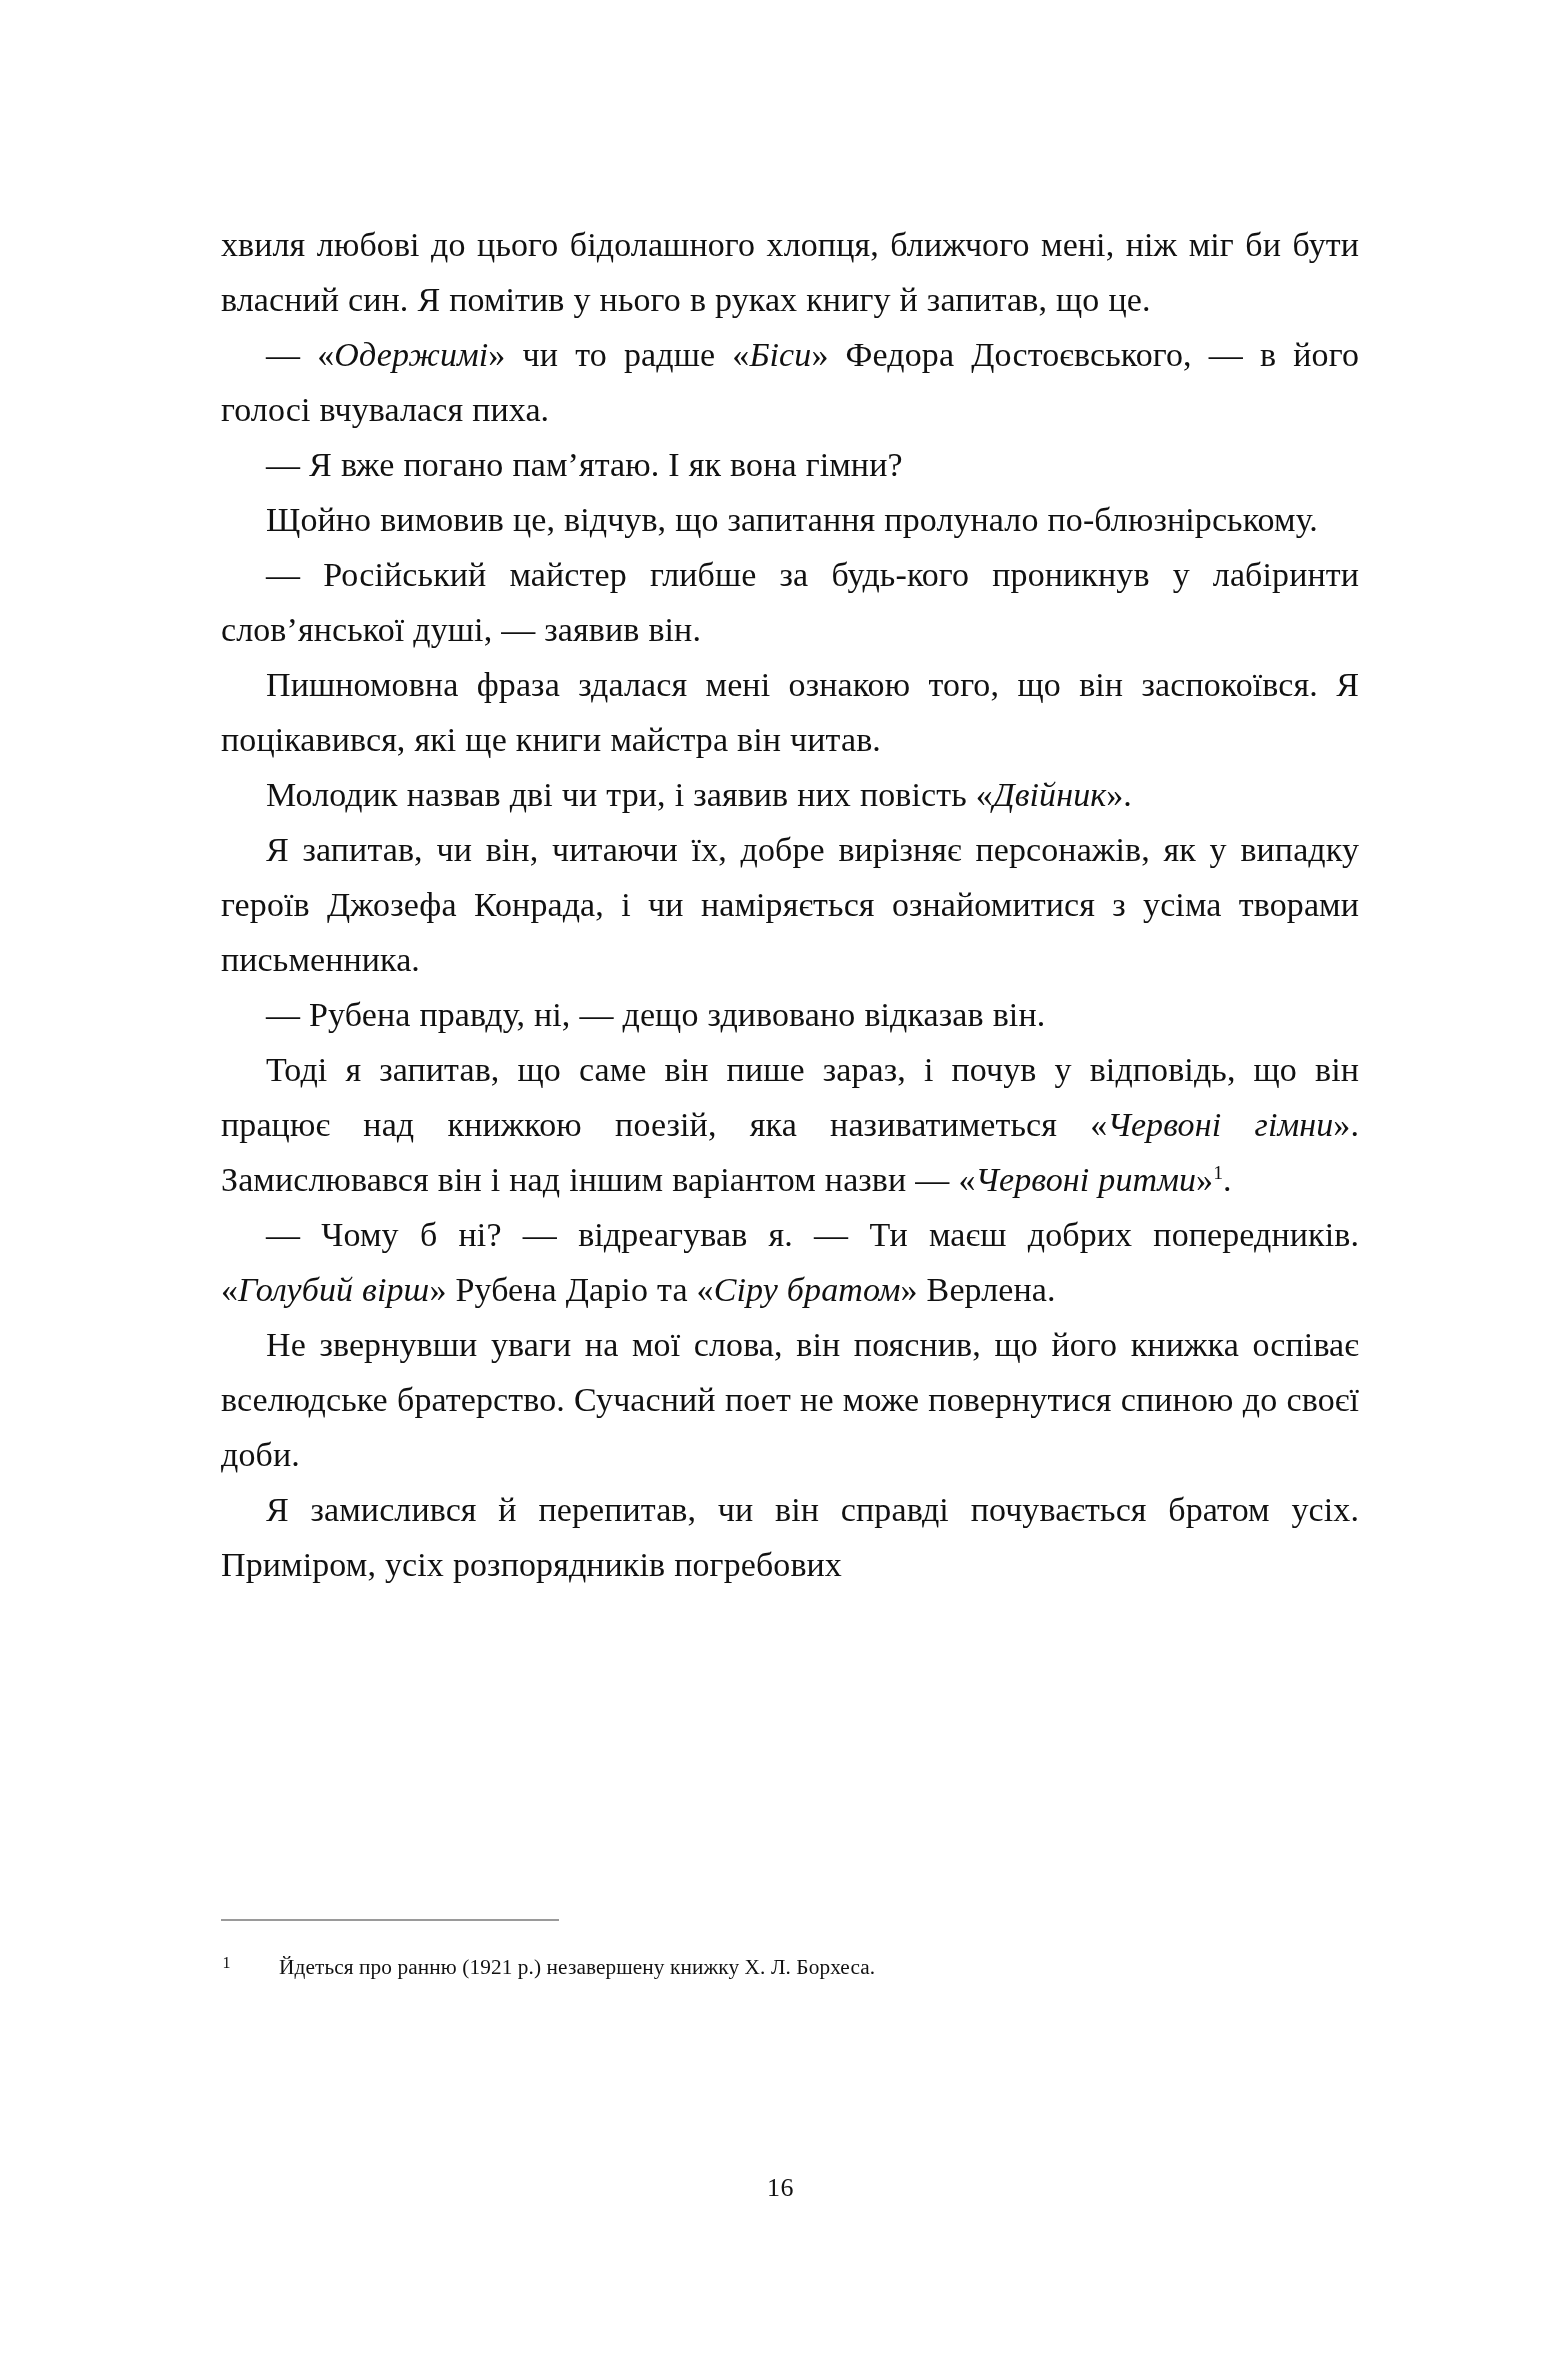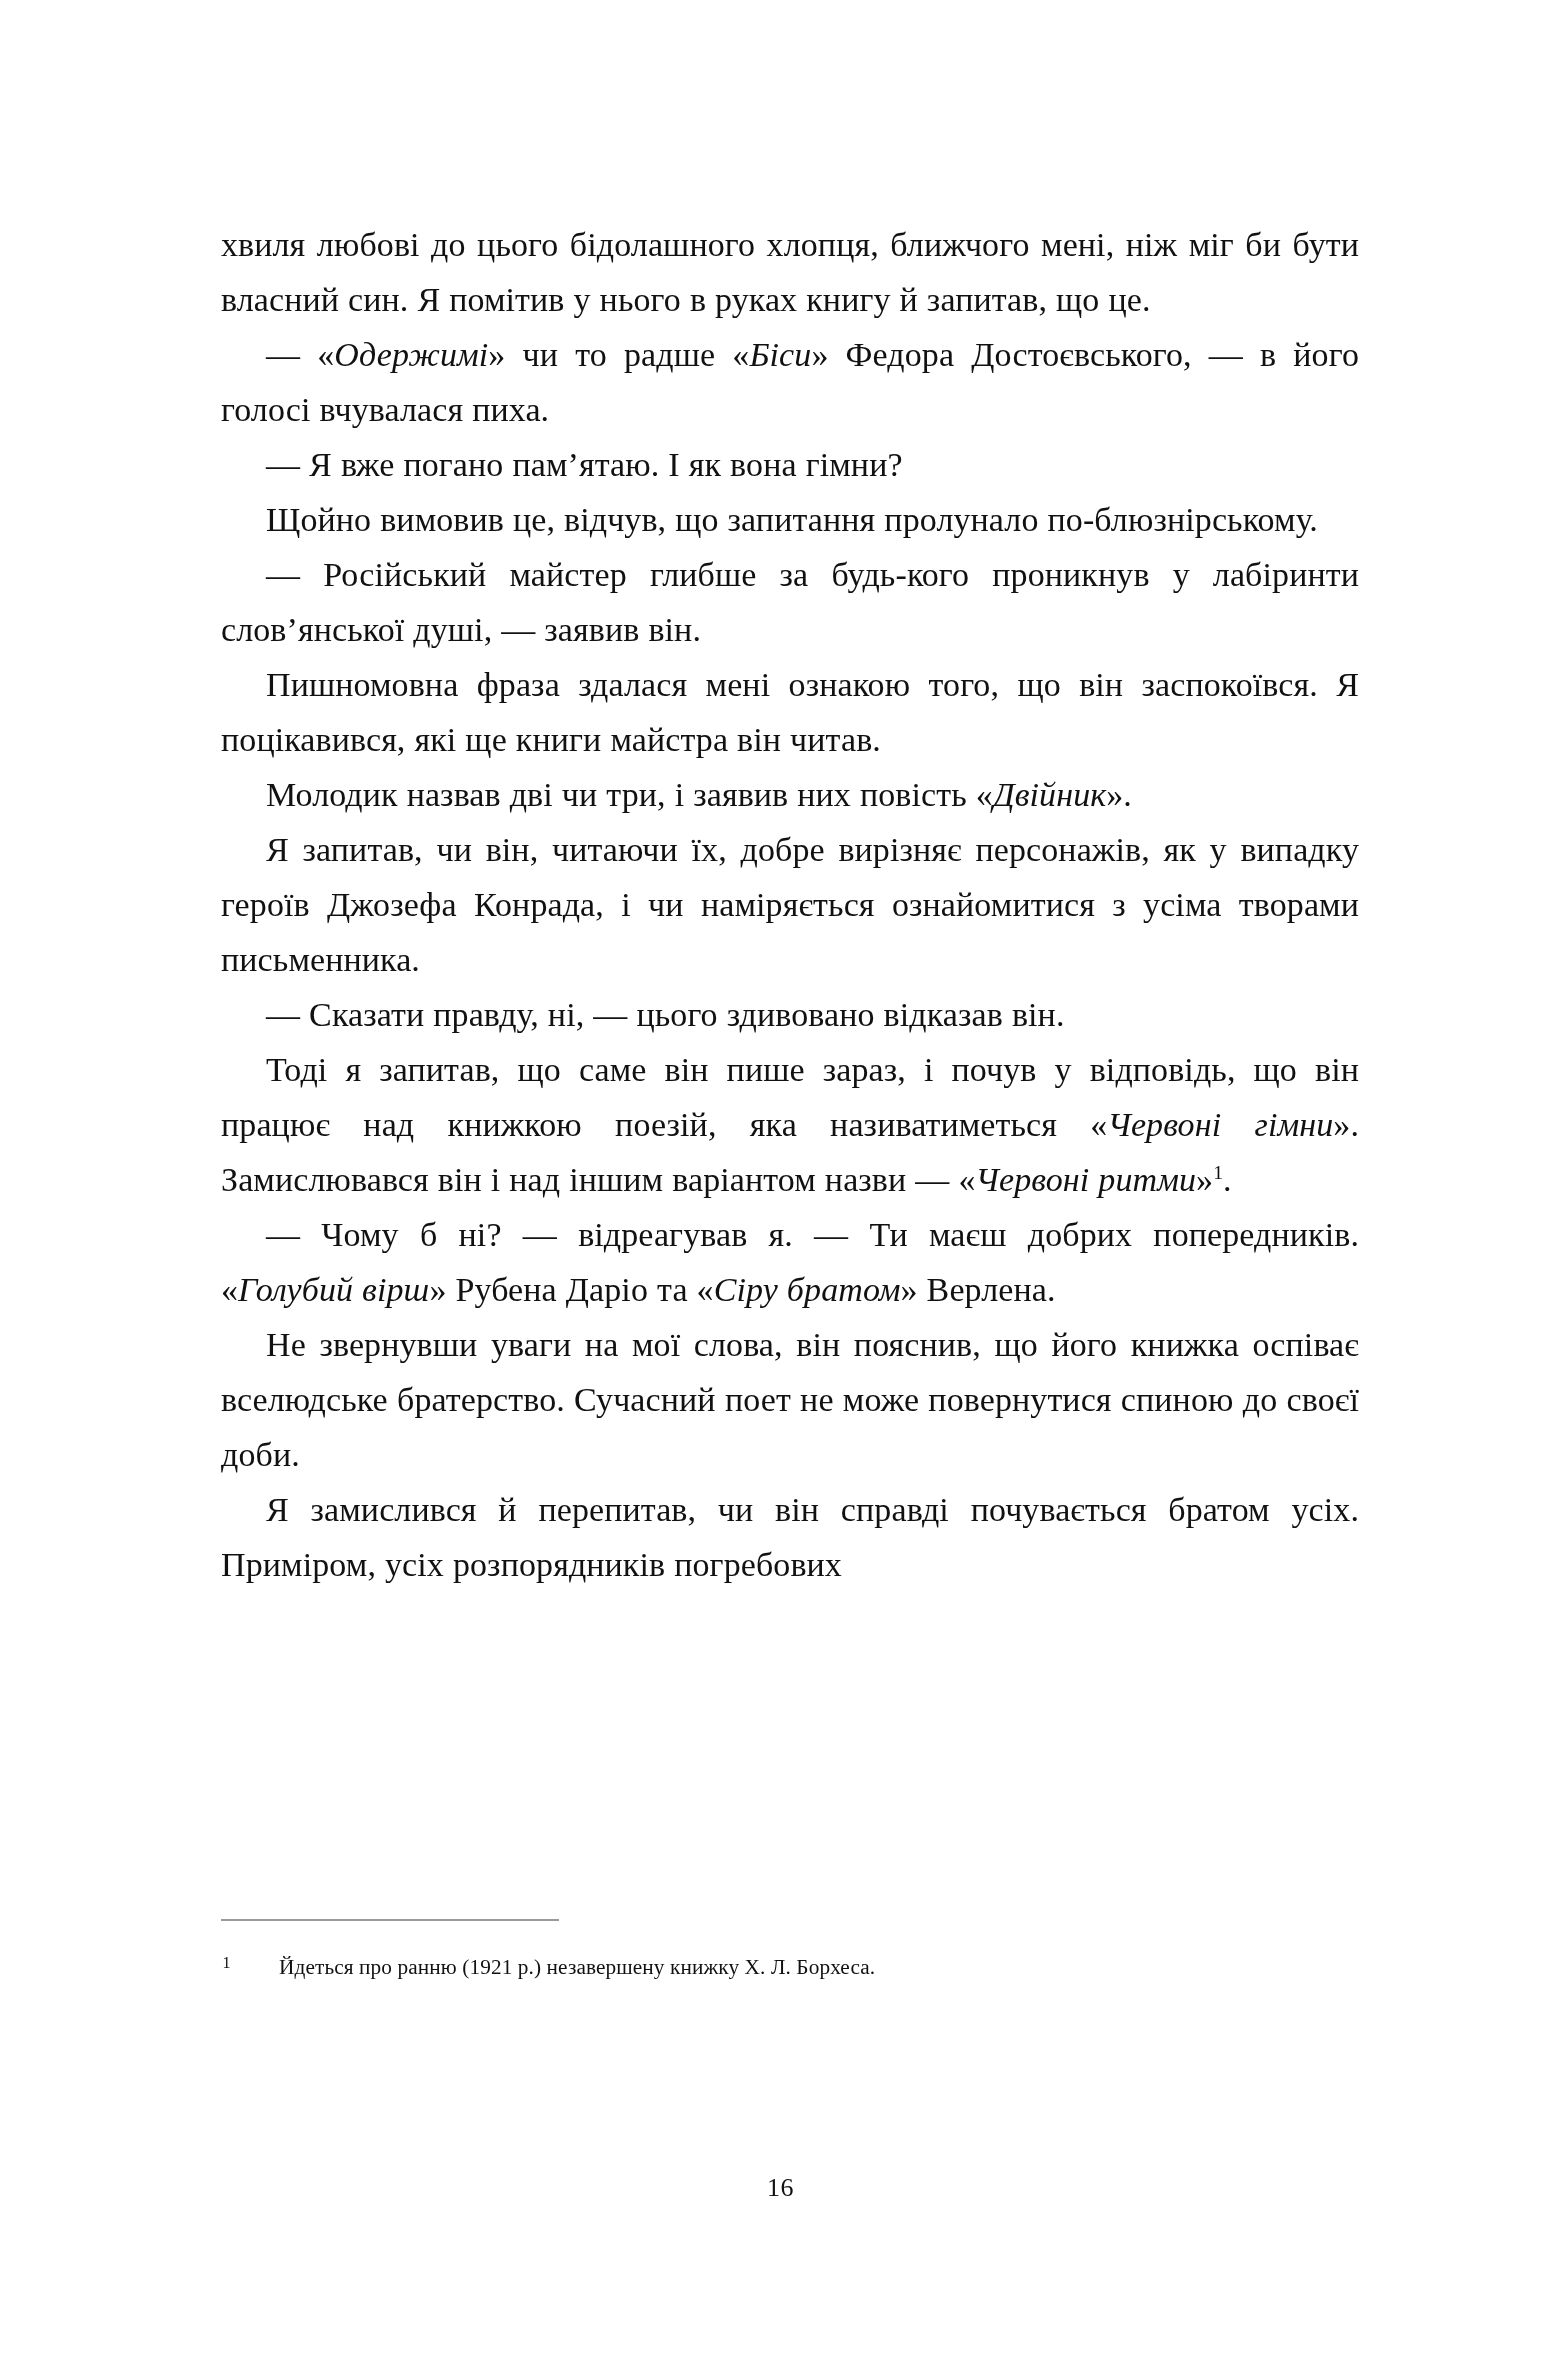--- a/index.html
+++ b/index.html
@@ -116,21 +116,21 @@
   <div class="text-column">
 
   <p class="para no-indent"><span>хвиля любові до цього бідолашного хлопця, ближчого мені, ніж міг би бути власний син. Я помітив у нього в руках книгу й запитав, що це.</span></p>
       <p class="para"><span>— «</span><em>Одержимі</em><span>» чи то радше «</span><em>Біси</em><span>» Федора Достоєвського, — в його голосі вчувалася пиха.</span></p>
       <p class="para"><span>— Я вже погано пам’ятаю. І як вона гімни?</span></p>
       <p class="para"><span>Щойно вимовив це, відчув, що запитання пролунало по-блюзнірському.</span></p>
       <p class="para"><span>— Російський майстер глибше за будь-кого проникнув у лабіринти слов’янської душі, — заявив він.</span></p>
       <p class="para"><span>Пишномовна фраза здалася мені ознакою того, що він заспокоївся. Я поцікавився, які ще книги майстра він читав.</span></p>
       <p class="para"><span>Молодик назвав дві чи три, і заявив них повість «</span><em>Двійник</em><span>».</span></p>
       <p class="para"><span>Я запитав, чи він, читаючи їх, добре вирізняє персонажів, як у випадку героїв Джозефа Конрада, і чи наміряється ознайомитися з усіма творами письменника.</span></p>
-      <p class="para"><span>— Сказати правду, ні, — цього здивовано відказав він.</span></p>
+      <p class="para"><span>— Рубена правду, ні, — дещо здивовано відказав він.</span></p>
       <p class="para"><span>Тоді я запитав, що саме він пише зараз, і почув у відповідь, що він працює над книжкою поезій, яка називатиметься «</span><em>Червоні гімни</em><span>». Замислювався він і над іншим варіантом назви — «</span><em>Червоні ритми</em><span>»</span><sup class="fn-ref">1</sup><span>.</span></p>
       <p class="para"><span>— Чому б ні? — відреагував я. — Ти маєш добрих попередників. «</span><em>Голубий вірш</em><span>» Рубена Даріо та «</span><em>Сіру братом</em><span>» Верлена.</span></p>
       <p class="para"><span>Не звернувши уваги на мої слова, він пояснив, що його книжка оспіває вселюдське братерство. Сучасний поет не може повернутися спиною до своєї доби.</span></p>
       <p class="para"><span>Я замислився й перепитав, чи він справді почувається братом усіх. Приміром, усіх розпорядників погребових</span></p>
     </div>
 
   <div class="footnote-block">
     <hr class="footnote-rule" style="border-top-color: rgb(154, 154, 154);">
     <div class="footnote-list">
 

